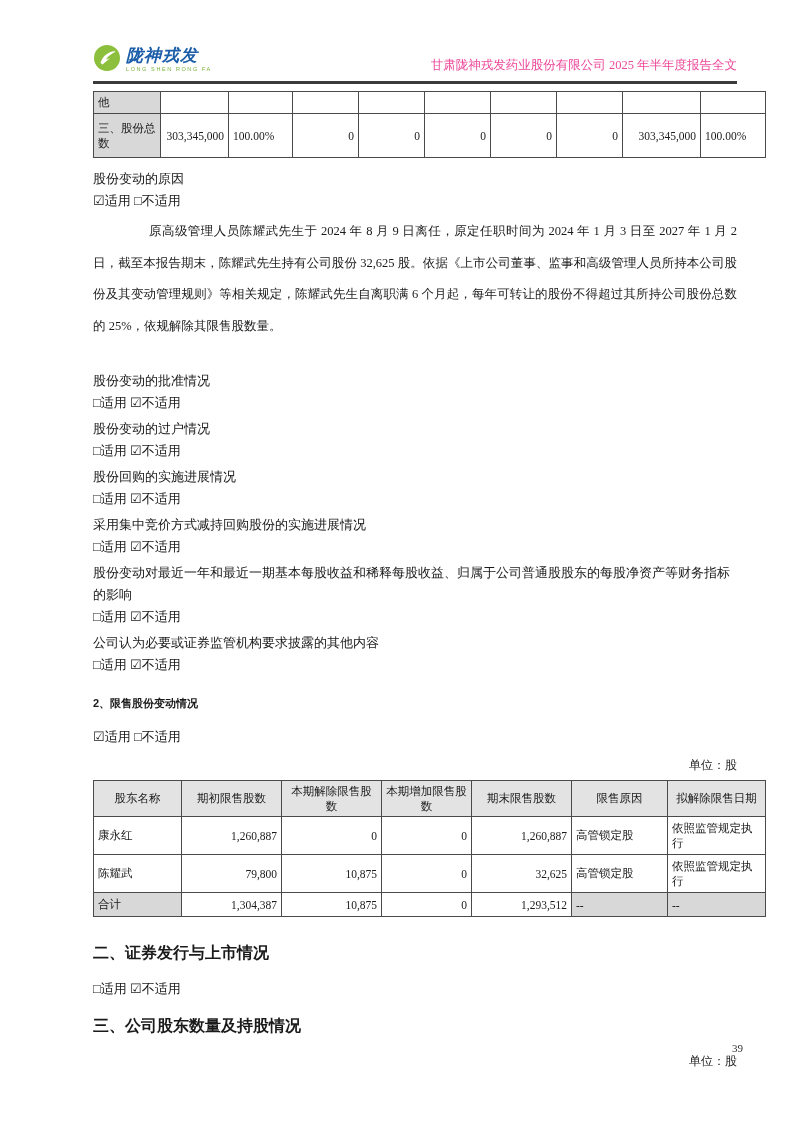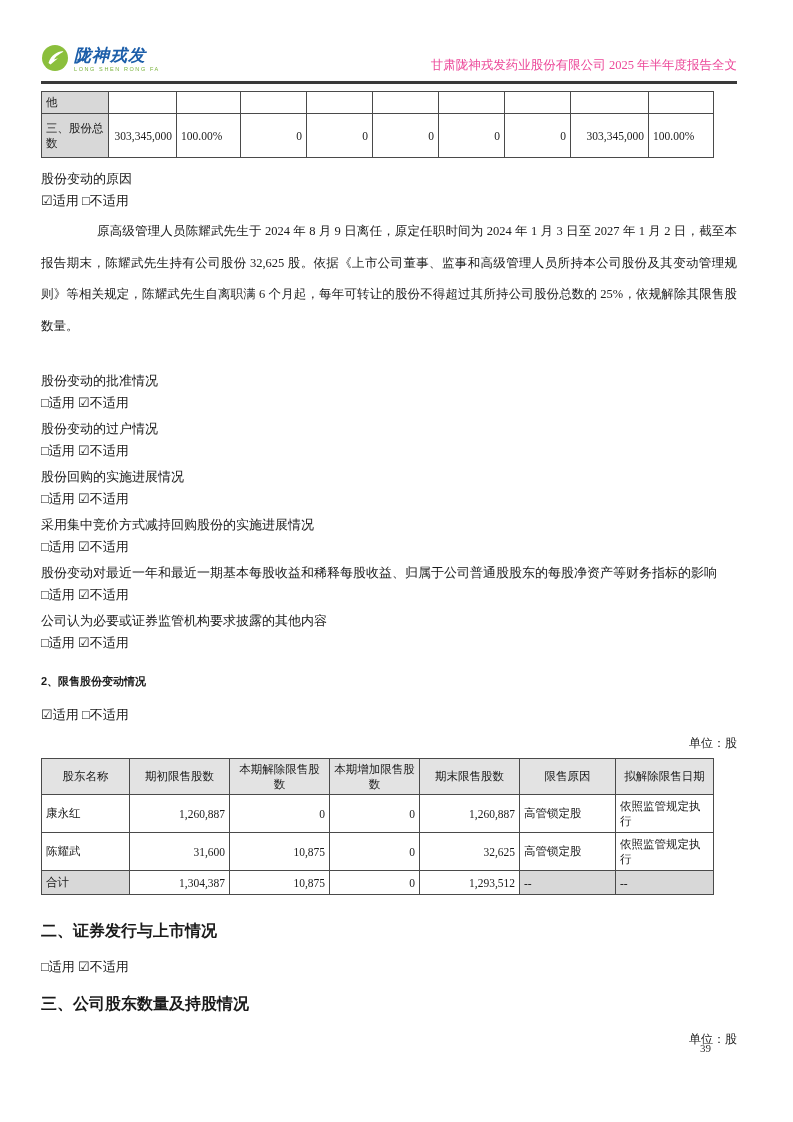--- a/index.html
+++ b/index.html
@@ -6,21 +6,21 @@
   html, body { background: #888; }
   .page {
     position: relative;
     width: 793px; height: 1122px;
     margin: 0 auto;
     background: #ffffff;
     font-family: "Liberation Serif", "DejaVu Serif", serif;
     color: #1a1a1a;
     overflow: hidden;
   }
-  .content { padding: 0 56px 0 41px; }
+  .content { padding: 0 56px 0 93px; }
 
   
   .header {
     display: flex; justify-content: space-between; align-items: flex-end;
     padding-top: 44px; padding-bottom: 5px;
     border-bottom: 3px solid #3a3a3a;
   }
   .logo { display: flex; align-items: center; gap: 5px; }
   .logo-text { display: flex; flex-direction: column; line-height: 1; }
   .logo-cn {
@@ -64,21 +64,21 @@
   .h-sub {
     font-family: "Liberation Sans", "DejaVu Sans", sans-serif;
     font-weight: bold; font-size: 11px; margin-top: 20px;
   }
   .h-major {
     font-family: "Liberation Sans", "DejaVu Sans", sans-serif;
     font-weight: bold; font-size: 16px;
   }
   .check-gap { margin-top: 15px; }
   .unit-line { text-align: right; font-size: 12px; margin-top: 9px; }
-  .page-number { position: absolute; top: 1042px; right: 82px; font-size: 11px; color: #333; }
+  .page-number { position: absolute; top: 1042px; right: 50px; font-size: 11px; color: #333; }
 </style>
 </head>
 <body>
 
 <div class="page">
   <div class="content">
 
     <div class="header">
       <div class="logo">
         <span>
@@ -183,21 +183,21 @@
         <td class="t-left">康永红</td>
         <td class="t-right">1,260,887</td>
         <td class="t-right">0</td>
         <td class="t-right">0</td>
         <td class="t-right">1,260,887</td>
         <td class="t-left">高管锁定股</td>
         <td class="t-left">依照监管规定执行</td>
       </tr>
       <tr>
         <td class="t-left">陈耀武</td>
-        <td class="t-right">31,600</td>
+        <td class="t-right">79,800</td>
         <td class="t-right">10,875</td>
         <td class="t-right">0</td>
         <td class="t-right">32,625</td>
         <td class="t-left">高管锁定股</td>
         <td class="t-left">依照监管规定执行</td>
       </tr>
       <tr class="total-row">
         <td class="gray t-left">合计</td>
         <td class="t-right">1,304,387</td>
         <td class="t-right">10,875</td>

